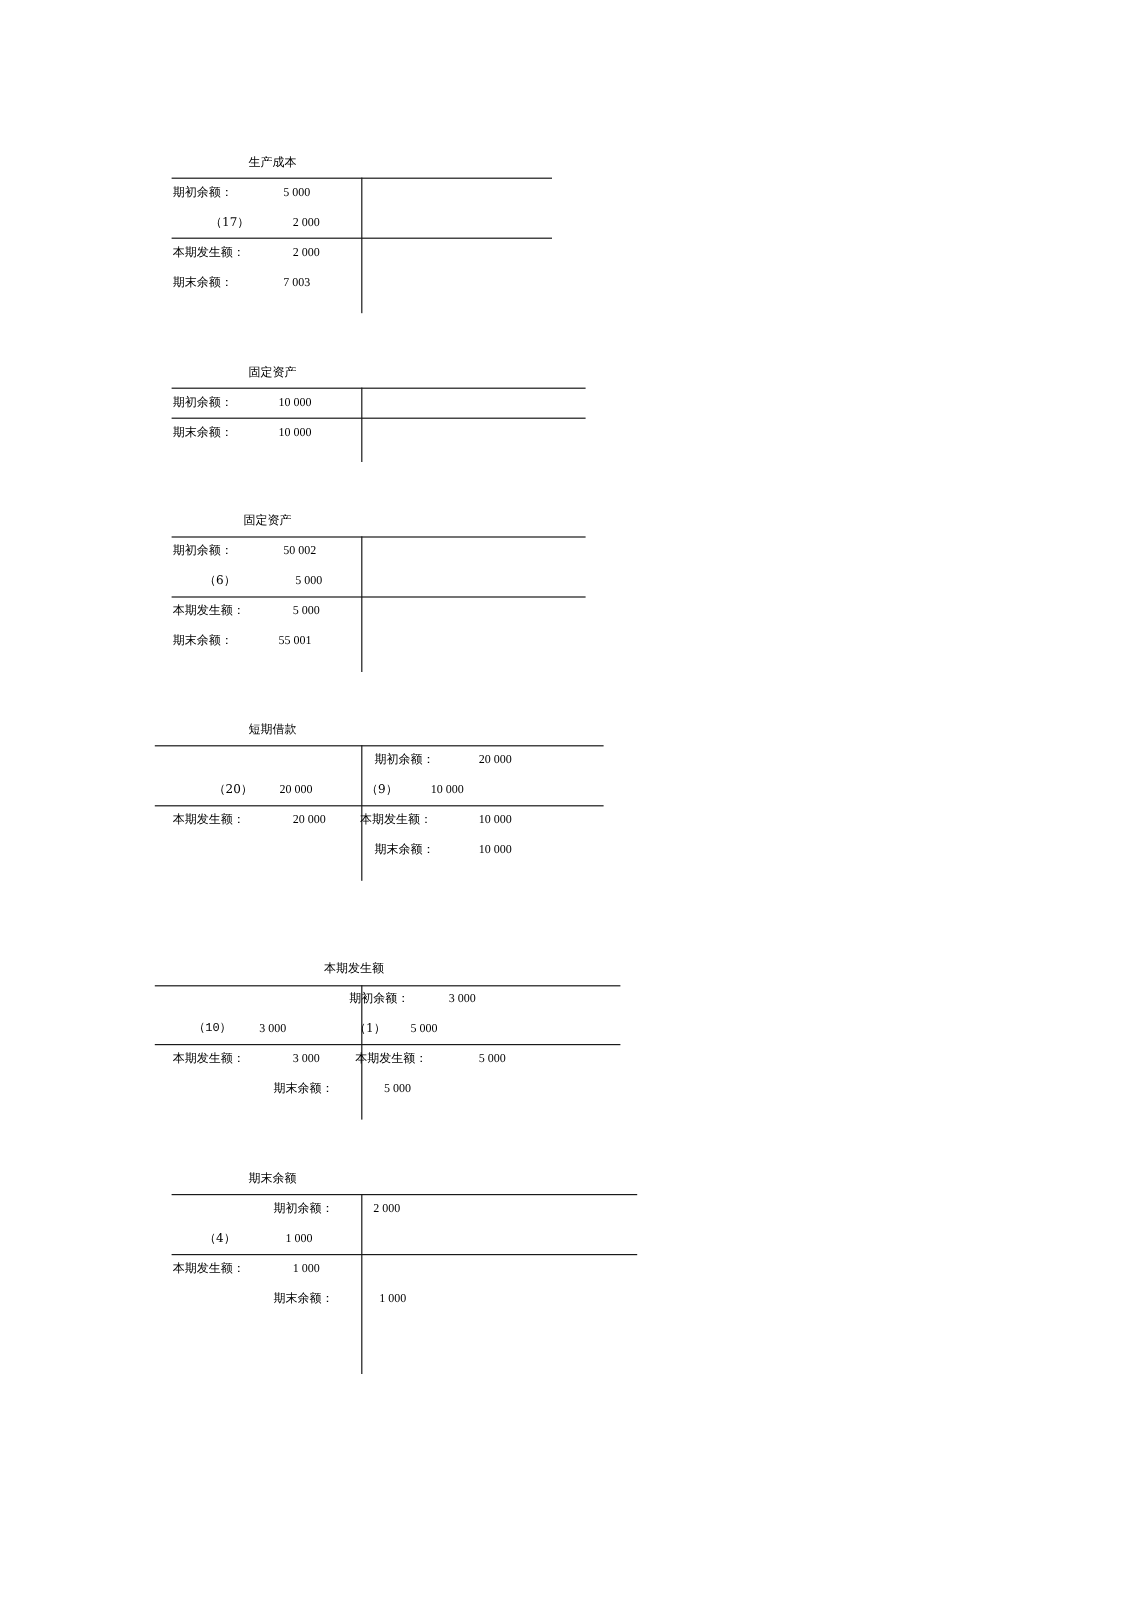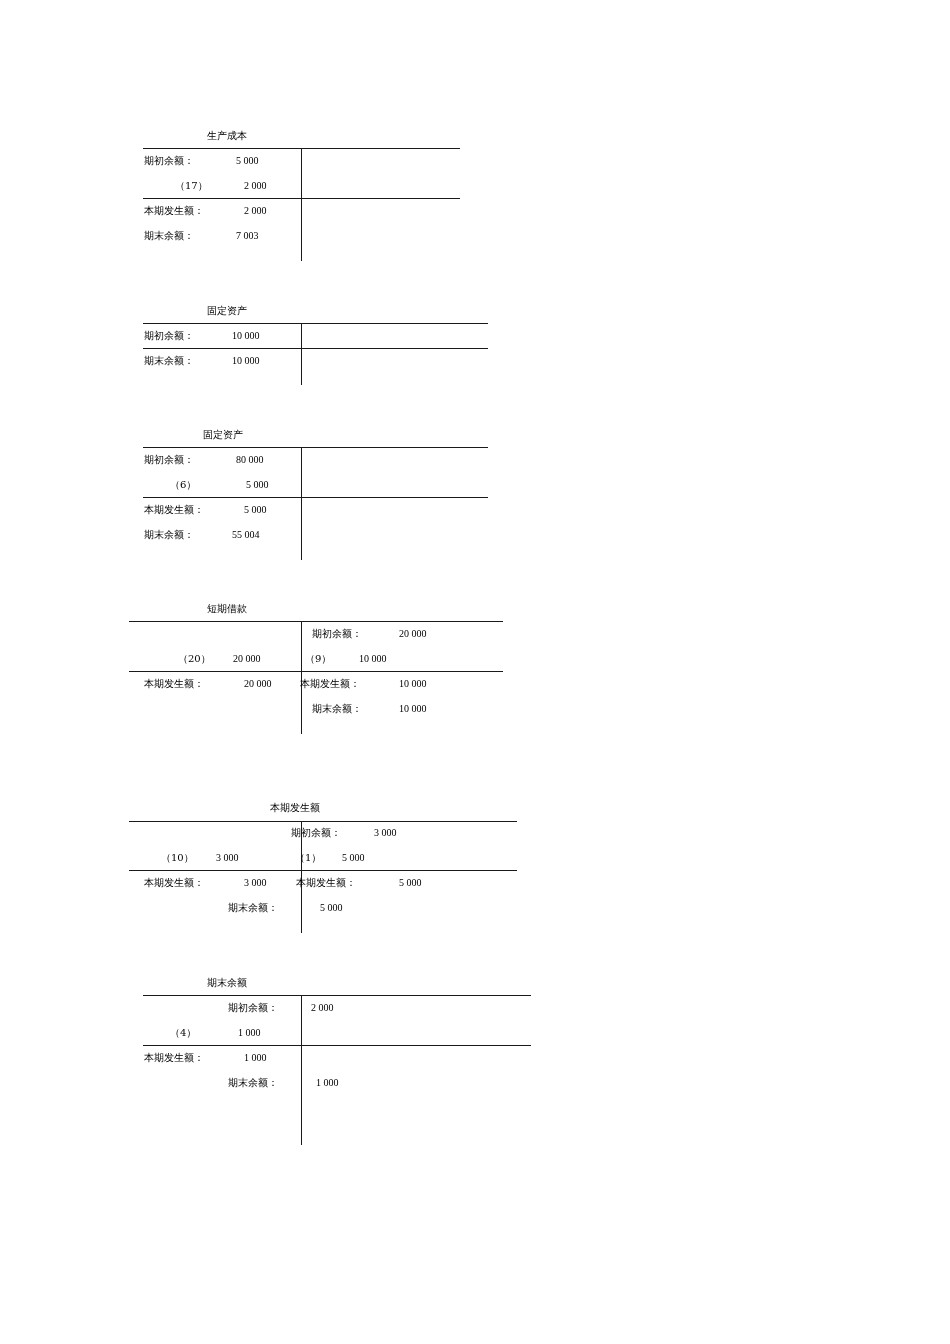--- a/index.html
+++ b/index.html
@@ -76,30 +76,30 @@
   <span class="t num" style="left:232px; top:352px;">10 000</span>
 </div>
 
 <div class="acct">
   <span class="t" style="left:203px; top:426px;">固定资产</span>
   <div class="hline" style="left:143px; top:447px; width:345px;"></div>
   <div class="vline" style="left:301px; top:447px; height:113px;"></div>
   <div class="hline" style="left:143px; top:497px; width:345px;"></div>
 
   <span class="t" style="left:144px; top:451px;">期初余额：</span>
-  <span class="t num" style="left:236px; top:451px;">80 000</span>
+  <span class="t num" style="left:236px; top:451px;">50 002</span>
 
   <span class="t" style="left:170px; top:476px;">（6）</span>
   <span class="t num" style="left:246px; top:476px;">5 000</span>
 
   <span class="t" style="left:144px; top:501px;">本期发生额：</span>
   <span class="t num" style="left:244px; top:501px;">5 000</span>
 
   <span class="t" style="left:144px; top:526px;">期末余额：</span>
-  <span class="t num" style="left:232px; top:526px;">55 004</span>
+  <span class="t num" style="left:232px; top:526px;">55 001</span>
 </div>
 
 <div class="acct">
   <span class="t" style="left:207px; top:600px;">短期借款</span>
   <div class="hline" style="left:129px; top:621px; width:374px;"></div>
   <div class="vline" style="left:301px; top:621px; height:113px;"></div>
   <div class="hline" style="left:129px; top:671px; width:374px;"></div>
 
   <span class="t" style="left:312px; top:625px;">期初余额：</span>
   <span class="t num" style="left:399px; top:625px;">20 000</span>
@@ -122,21 +122,21 @@
 
 <div class="acct">
   <span class="t" style="left:270px; top:799px;">本期发生额</span>
   <div class="hline" style="left:129px; top:821px; width:388px;"></div>
   <div class="vline" style="left:301px; top:821px; height:112px;"></div>
   <div class="hline" style="left:129px; top:870px; width:388px;"></div>
 
   <span class="t" style="left:291px; top:824px;">期初余额：</span>
   <span class="t num" style="left:374px; top:824px;">3 000</span>
 
-  <span class="t" style="left:161px; top:849px;">（10）</span>
+  <span class="t" style="left:161px; top:849px;font-family:Liberation Mono, monospace;">（10）</span>
   <span class="t num" style="left:216px; top:849px;">3 000</span>
 
   <span class="t" style="left:295px; top:849px;">（1）</span>
   <span class="t num" style="left:342px; top:849px;">5 000</span>
 
   <span class="t" style="left:144px; top:874px;">本期发生额：</span>
   <span class="t num" style="left:244px; top:874px;">3 000</span>
 
   <span class="t" style="left:296px; top:874px;">本期发生额：</span>
   <span class="t num" style="left:399px; top:874px;">5 000</span>

